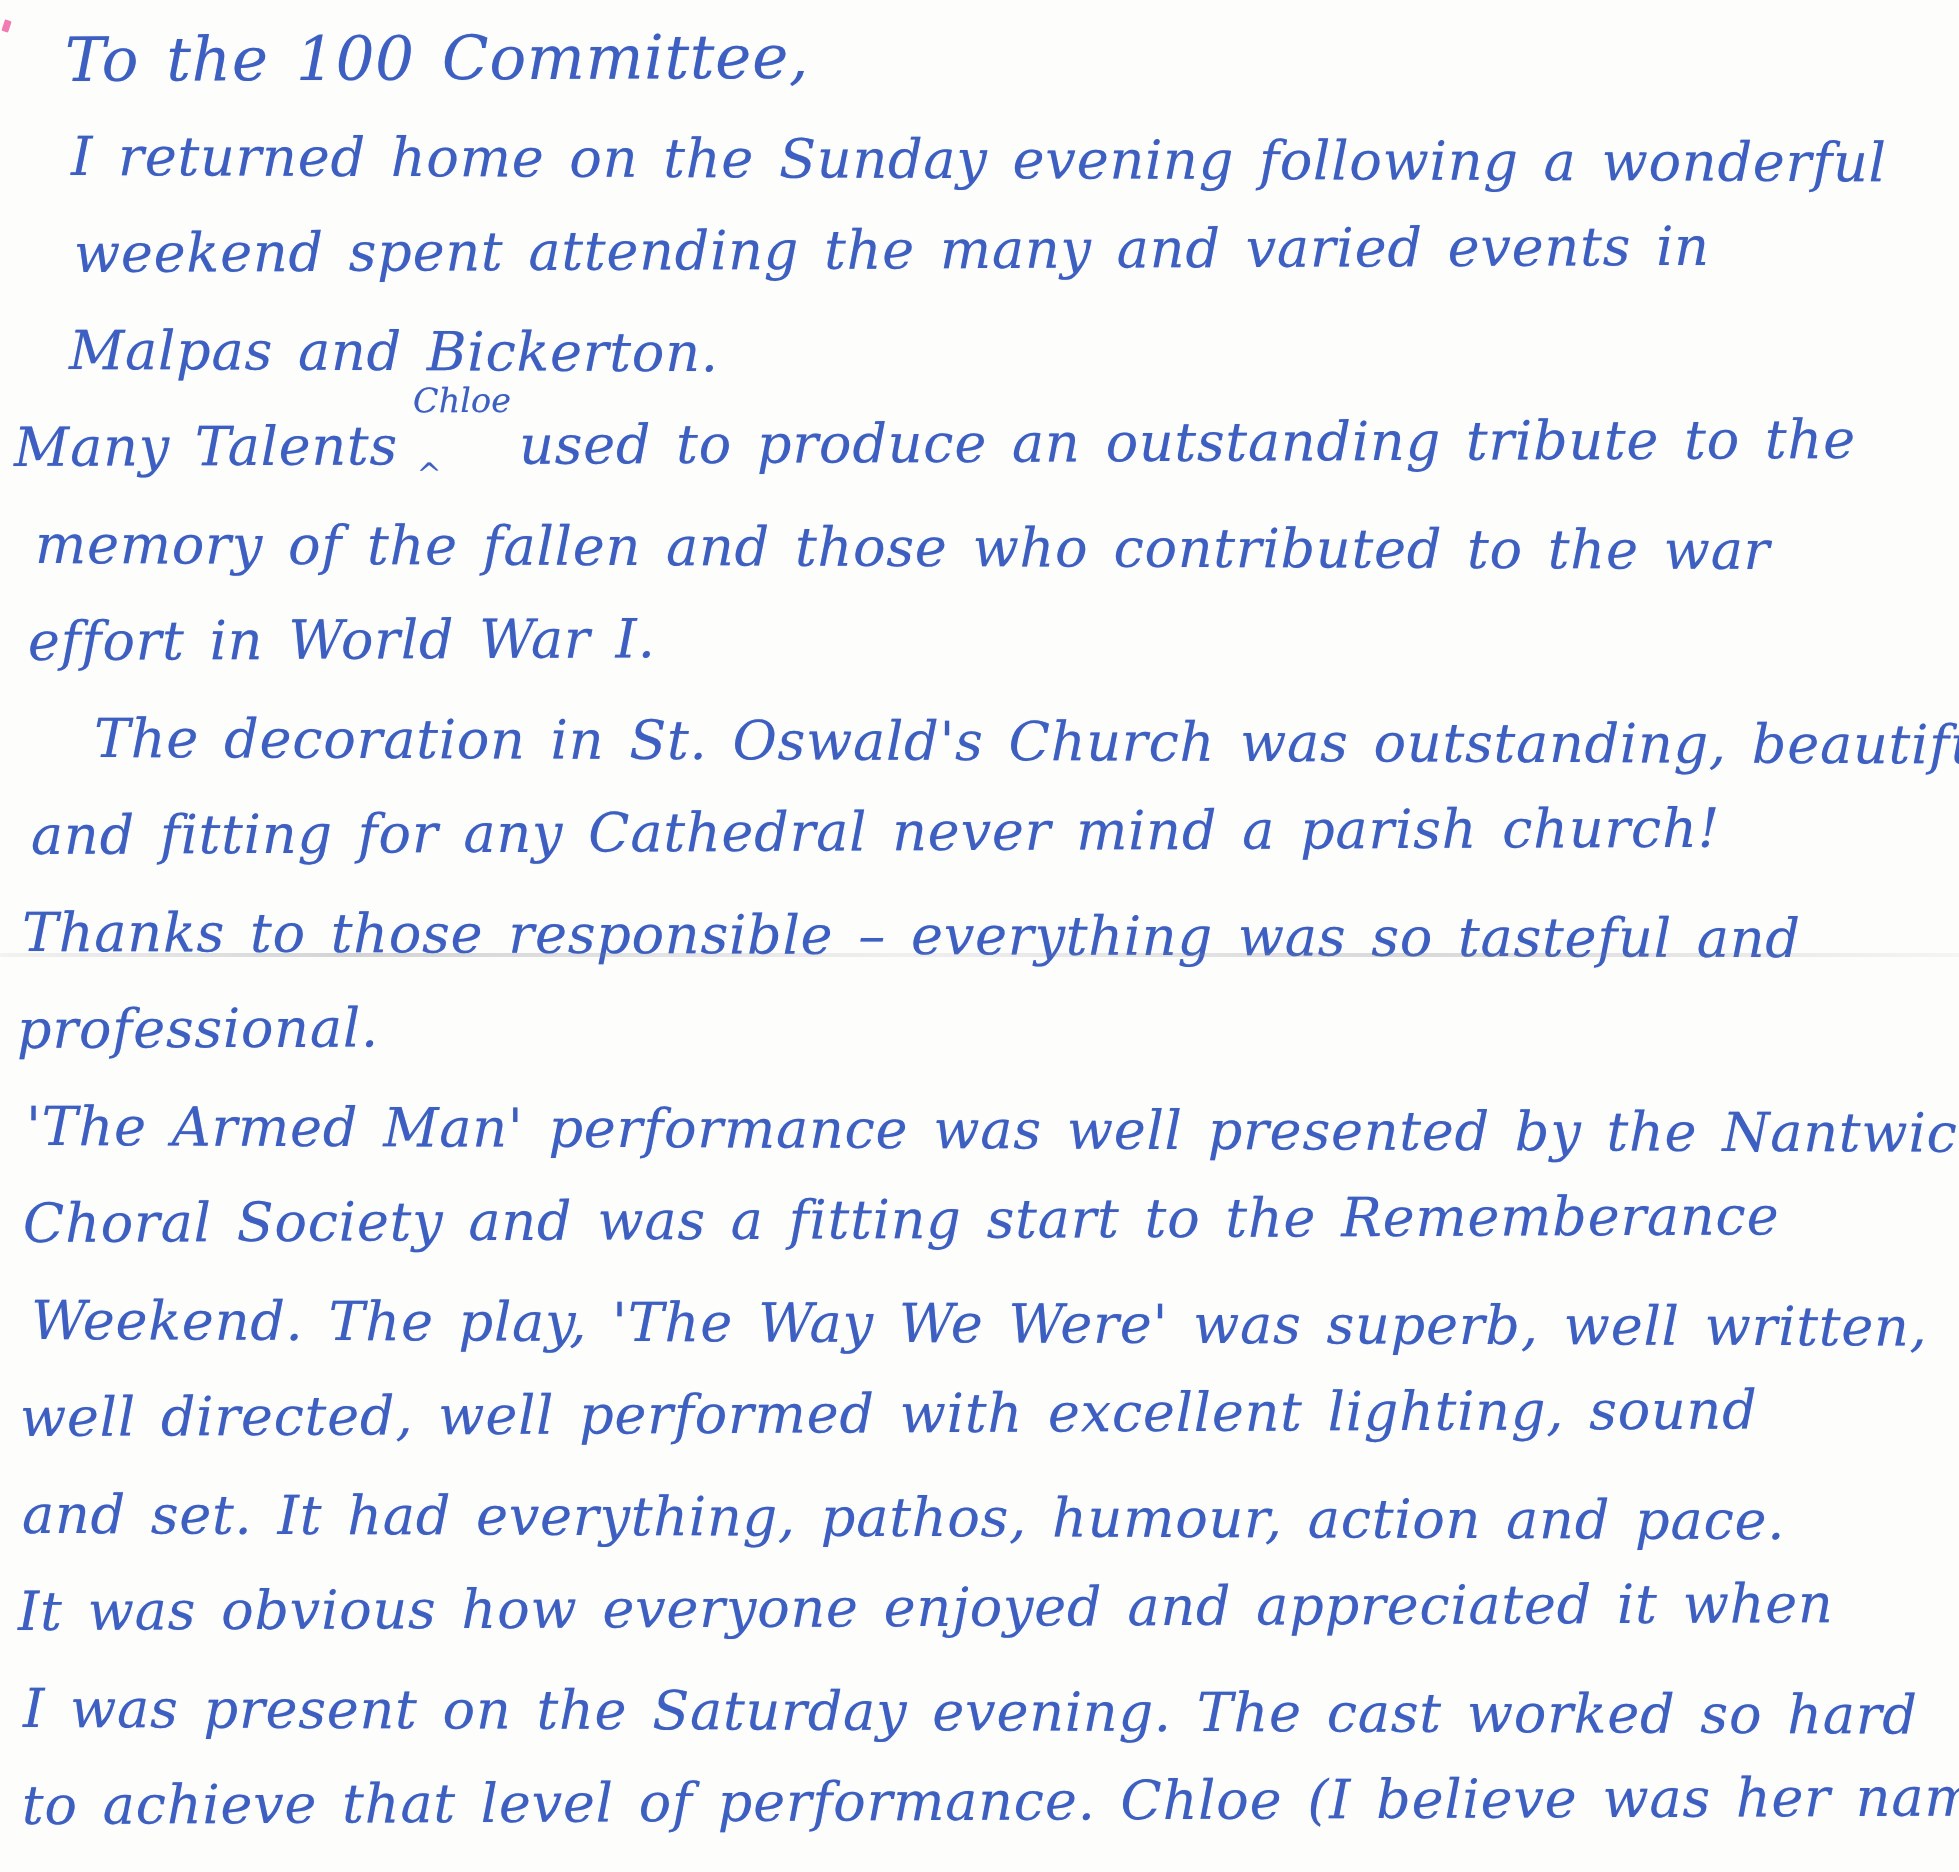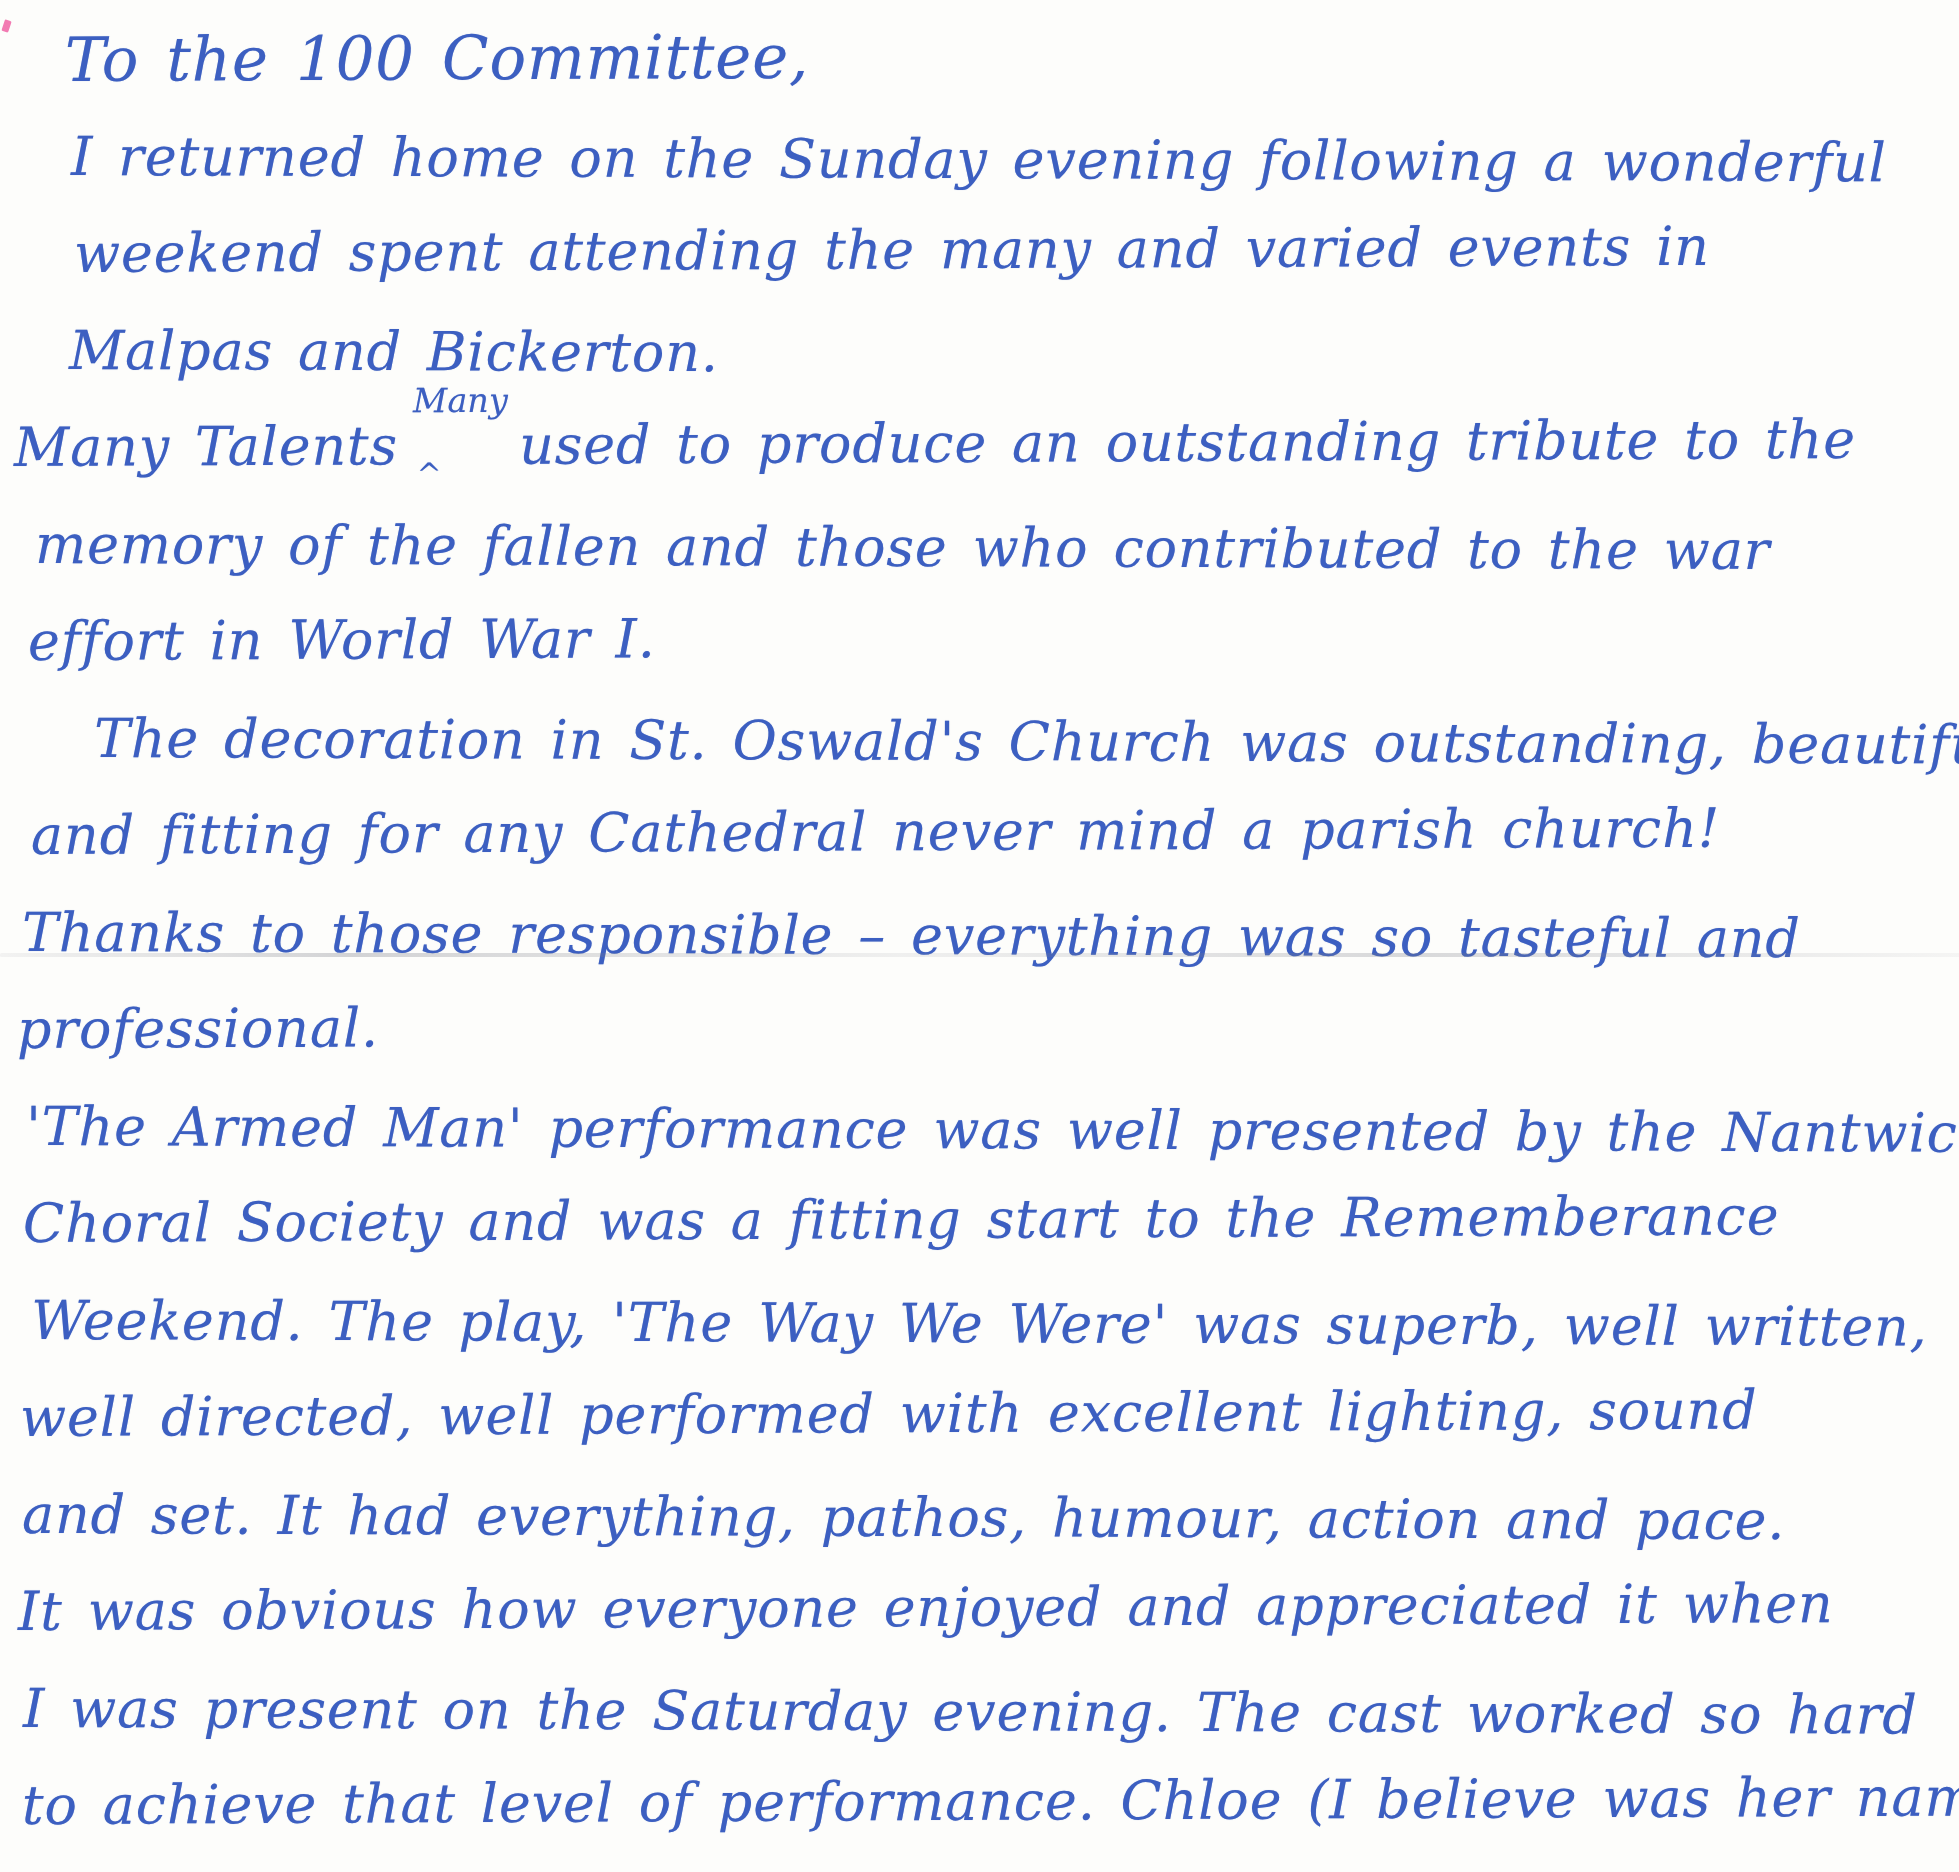--- a/index.html
+++ b/index.html
@@ -99,21 +99,21 @@
   <div class="scan-speck"></div>
 
   <div class="letter">
     <div class="line">To the 100 Committee,</div>
     <div class="line">I returned home on the Sunday evening following a wonderful</div>
     <div class="line">weekend spent attending the many and varied events in</div>
     <div class="line">Malpas and Bickerton.</div>
     <div class="line">
       <span>Many Talents</span>
       <span class="insert-block">
-        <span class="insert-word">Many</span>
+        <span class="insert-word">Chloe</span>
         <span class="insert-caret">^</span>
       </span>
       <span class="suffix">used to produce an outstanding tribute to the</span>
     </div>
     <div class="line">memory of the fallen and those who contributed to the war</div>
     <div class="line">effort in World War I.</div>
     <div class="line">The decoration in St. Oswald's Church was outstanding, beautiful</div>
     <div class="line">and fitting for any Cathedral never mind a parish church!</div>
     <div class="line">Thanks to those responsible – everything was so tasteful and</div>
     <div class="line">professional.</div>

